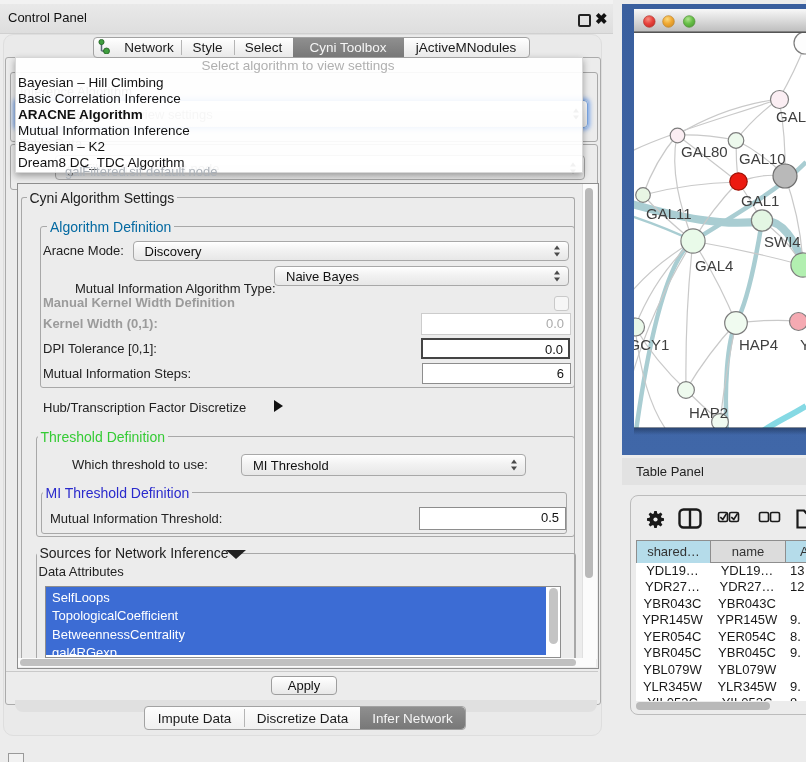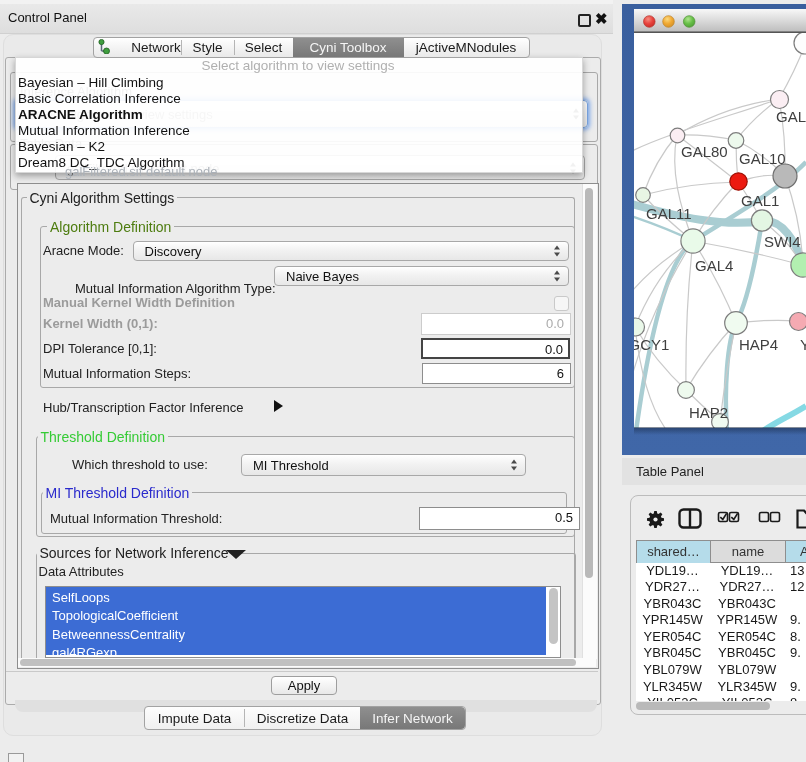--- a/index.html
+++ b/index.html
@@ -49,21 +49,21 @@
       <span class="ct" style="color:#777;">galFiltered.sif default node</span>
       <span class="arr"></span>
     </div>
 
 <div class="abs" style="left:17px;top:183px;width:580px;height:484px;border:1px solid #8e8e8e;background:#ececec;"></div>
 
 <div class="abs gbox" style="left:21px;top:197px;width:552px;height:462px;border-bottom:none;border-bottom-left-radius:0;border-bottom-right-radius:0;"></div>
 <div class="abs gtitle" style="left:26.5px;top:190px;color:#222;">Cyni Algorithm Settings</div>
 
 <div class="abs gbox" style="left:40px;top:226px;width:533px;height:160px;"></div>
-<div class="abs gtitle" style="left:47px;top:219px;color:#4d7c0f;">Algorithm Definition</div>
+<div class="abs gtitle" style="left:47px;top:219px;color:#0369a1;">Algorithm Definition</div>
 
 <div class="abs lbl" style="left:43px;top:243px;">Aracne Mode:</div>
 <div class="abs combo" style="left:132.5px;top:240.5px;width:434px;height:18.5px;">
       <span class="ct">Discovery</span>
       <span class="arr"></span>
     </div>
 <div class="abs lbl" style="left:43px;top:281px;padding-left:32px;">Mutual Information Algorithm Type:</div>
 <div class="abs dlbl" style="left:43px;top:295px;">Manual Kernel Width Definition</div>
 
 <div class="abs combo" style="left:274px;top:265.5px;width:292.5px;height:18.5px;">
@@ -71,35 +71,35 @@
       <span class="arr"></span>
     </div>
 <div class="abs" style="left:554px;top:296px;width:13px;height:13px;border:1px solid #c9c9c9;border-radius:3px;background:#f6f6f6;"></div>
 <div class="abs dlbl" style="left:43px;top:316px;">Kernel Width (0,1):</div>
 <div class="abs field" style="left:421px;top:313px;width:142px;height:17.5px;border:1px solid #cccccc;color:#ababab;padding:2px 6px 0 0;">0.0</div>
 <div class="abs lbl" style="left:43px;top:341px;">DPI Tolerance [0,1]:</div>
 <div class="abs field" style="left:421px;top:338px;width:140px;height:14.5px;border:2px solid #444;padding:2px 5px 0 0;">0.0</div>
 <div class="abs lbl" style="left:43px;top:365.5px;">Mutual Information Steps:</div>
 <div class="abs field" style="left:422px;top:363px;width:141px;height:16.5px;border:1px solid #8d8d8d;padding:2px 6px 0 0;">6</div>
 
-<div class="abs lbl" style="left:43px;top:399.5px;">Hub/Transcription Factor Inference</div>
+<div class="abs lbl" style="left:43px;top:399.5px;">Hub/Transcription Factor Discretize</div>
 <div class="abs" style="left:274px;top:400px;width:0;height:0;border-top:6px solid transparent;border-bottom:6px solid transparent;border-left:9px solid #111;"></div>
 
 <div class="abs gbox" style="left:36px;top:436px;width:537px;height:99px;"></div>
 <div class="abs gtitle" style="left:37.5px;top:429px;color:#35cb35;">Threshold Definition</div>
 <div class="abs lbl" style="left:72px;top:456.5px;">Which threshold to use:</div>
 <div class="abs combo" style="left:241px;top:454px;width:283px;height:19.5px;">
       <span class="ct">MI Threshold</span>
       <span class="arr"></span>
     </div>
 
 <div class="abs gbox" style="left:41px;top:492px;width:524px;height:40px;"></div>
 <div class="abs gtitle" style="left:42.5px;top:485px;color:#2a2acc;">MI Threshold Definition</div>
 <div class="abs lbl" style="left:50px;top:510.5px;">Mutual Information Threshold:</div>
-<div class="abs field" style="left:419px;top:507px;width:137px;height:18.5px;border:1px solid #8d8d8d;padding:2px 6px 0 16px;">0.5</div>
+<div class="abs field" style="left:419px;top:507px;width:137px;height:18.5px;border:1px solid #8d8d8d;padding:2px 6px 0 2px;">0.5</div>
 
 <div class="abs gbox" style="left:36px;top:553px;width:538px;height:108px;border-bottom:none;"></div>
 <div class="abs gtitle" style="left:36.5px;top:545px;color:#222;">Sources for Network Inference</div>
 <div class="abs" style="left:226px;top:550px;width:0;height:0;border-left:10px solid transparent;border-right:10px solid transparent;border-top:9px solid #222;"></div>
 <div class="abs lbl" style="left:38.5px;top:563.5px;">Data Attributes</div>
 
 <div class="abs" style="left:45px;top:586px;width:514px;height:70px;border:1px solid #8e8e8e;background:#fff;"></div>
 <div class="abs" style="left:46px;top:587px;width:500px;height:68px;background:#3c6cd4;overflow:hidden;">
       <div style="position:absolute;left:6px;top:2px;font-size:13px;color:#fff;line-height:18.3px;">SelfLoops<br>TopologicalCoefficient<br>BetweennessCentrality<br>gal4RGexp</div>
     </div>
@@ -116,21 +116,21 @@
 <div class="abs" style="left:15px;top:57.5px;width:566px;text-align:center;font-size:13.5px;color:#b0b0b0;">Select algorithm to view settings</div>
 <div class="pitem" style="top:75.2px;">Bayesian – Hill Climbing</div>
 <div class="pitem" style="top:91.2px;">Basic Correlation Inference</div>
 <div class="pitem bold" style="top:107.2px;">ARACNE Algorithm</div>
 <div class="pitem" style="top:123.2px;">Mutual Information Inference</div>
 <div class="pitem" style="top:139.2px;">Bayesian – K2</div>
 <div class="pitem" style="top:155.2px;">Dream8 DC_TDC Algorithm</div>
 <div class="abs" style="left:65px;top:163.5px;font-size:13px;color:#abb1b8;">galFiltered.sif default node</div>
 
 <div class="abs tabbar" style="left:92.6px;top:36.5px;width:435px;height:19px;">
-  <div class="tab" style="left:12px;width:87px;padding-left:14px;box-sizing:border-box;text-align:right;">Network</div>
+  <div class="tab" style="left:5px;width:87px;padding-left:14px;box-sizing:border-box;text-align:right;">Network</div>
   <div class="tsep" style="left:87px;"></div>
   <div class="tab" style="left:88px;width:52px;">Style</div>
   <div class="tsep" style="left:140px;"></div>
   <div class="tab" style="left:141px;width:58px;">Select</div>
   <div class="tab tabsel" style="left:199px;width:111px;">Cyni Toolbox</div>
   <div class="tab" style="left:310px;width:125px;">jActiveMNodules</div>
 </div>
 <svg class="abs" style="left:97px;top:39px;" width="14" height="15" viewBox="0 0 14 15">
   <path d="M4.5 4 L4.5 12 M4.5 12 L8 12" stroke="#5a6a7a" stroke-width="1.5" fill="none"></path>
   <circle cx="4.5" cy="3" r="2.6" fill="#3f9e3f" stroke="#206020" stroke-width="0.8"></circle>

